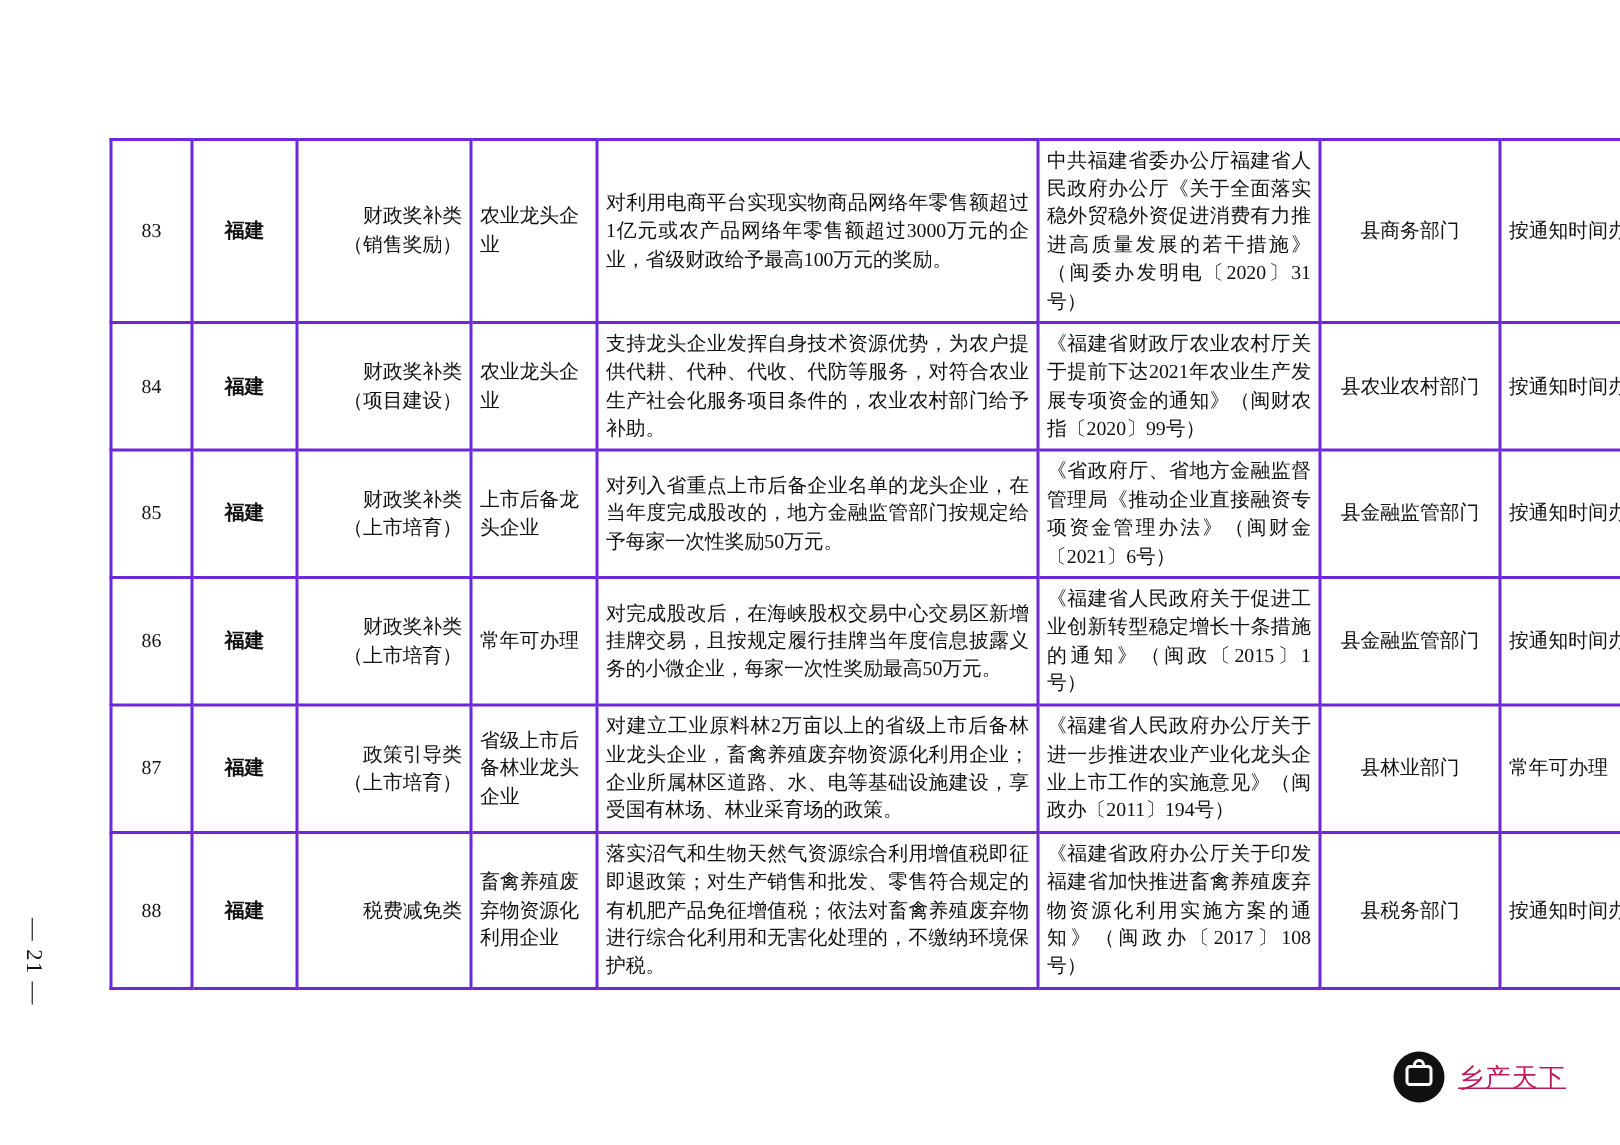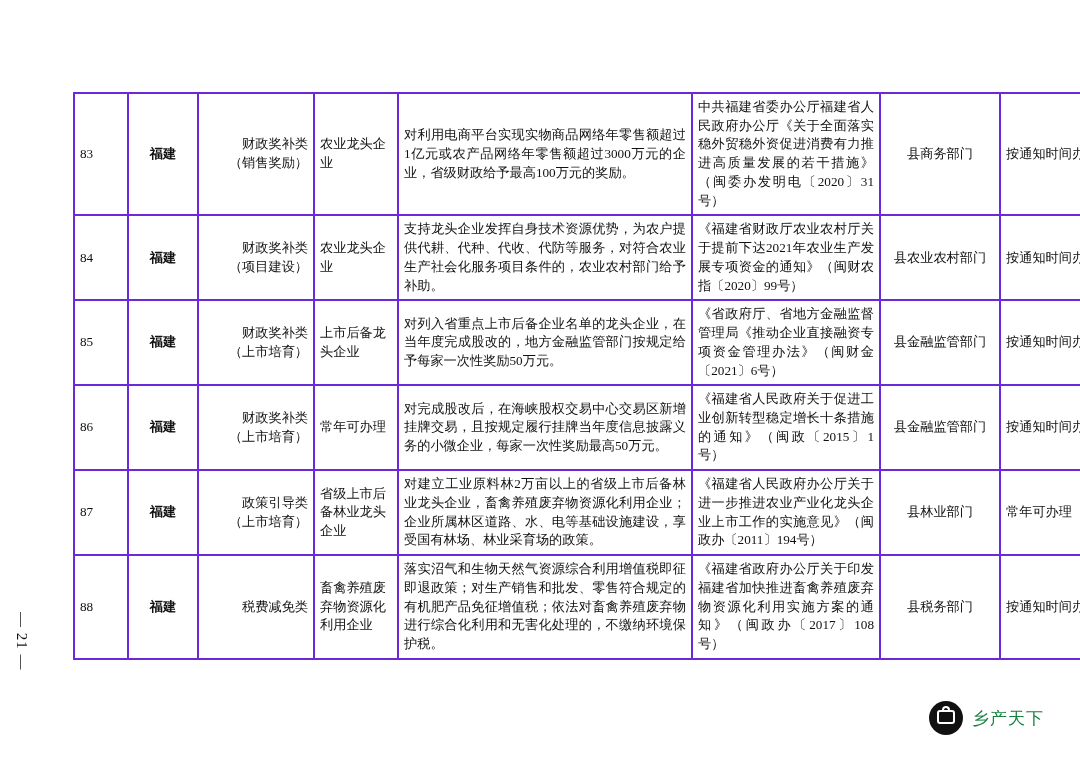--- a/index.html
+++ b/index.html
@@ -29,21 +29,21 @@
     table-layout: fixed;
   }
   table.policy-table td {
     border: 2px solid #6d28d9;
     vertical-align: middle;
     padding: 4px 5px;
     font-size: 13.2px;
     line-height: 1.42;
     color: #111;
   }
-  .c-no      { width: 42px;  text-align: left; }
+  .c-no      { width: 42px;  text-align: center; }
   .c-region  { width: 58px;  text-align: center; font-weight: bold; }
   .c-type    { width: 104px; text-align: right; }
   .c-target  { width: 72px;  }
   .c-content { width: 282px; text-align: justify; text-align-last: left; }
   .c-basis   { width: 176px; text-align: justify; text-align-last: left; }
   .c-dept    { width: 108px; text-align: center; }
   .c-time    { width: 93px;  text-align: left; padding-left: 8px; }
 
   .c-no, .c-region { font-size: 14px; }
   .c-type { letter-spacing: 0px; }
@@ -98,22 +98,23 @@
     width: 8px;
     height: 6px;
     border: 2.4px solid #fff;
     border-bottom: none;
     border-radius: 4px 4px 0 0;
     box-sizing: border-box;
   }
   .wm-text {
     font-family: "Liberation Sans", "DejaVu Sans", sans-serif;
     font-size: 17px;
-    color: #15803d;
+    color: #be185d;
     letter-spacing: 1px;
+    text-decoration: underline;
   }
 </style>
 </head>
 <body>
 
 <div class="page">
 
   <table class="policy-table">
     <tbody>
 

